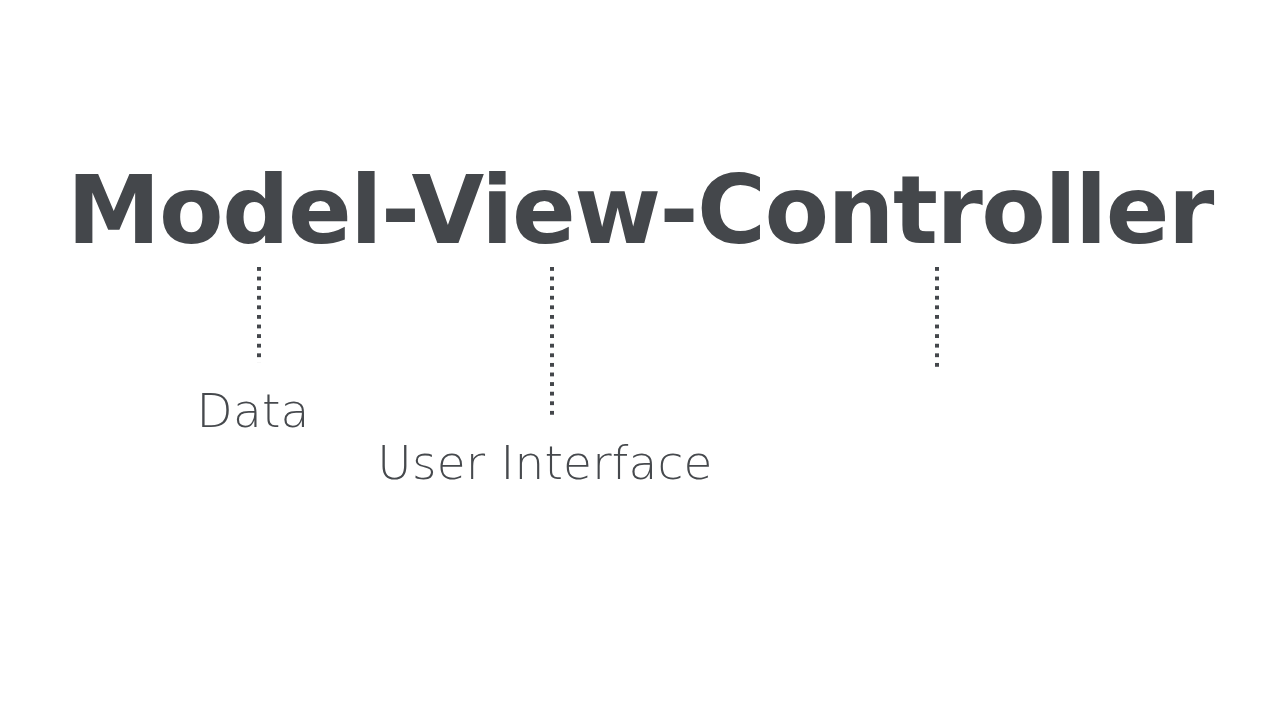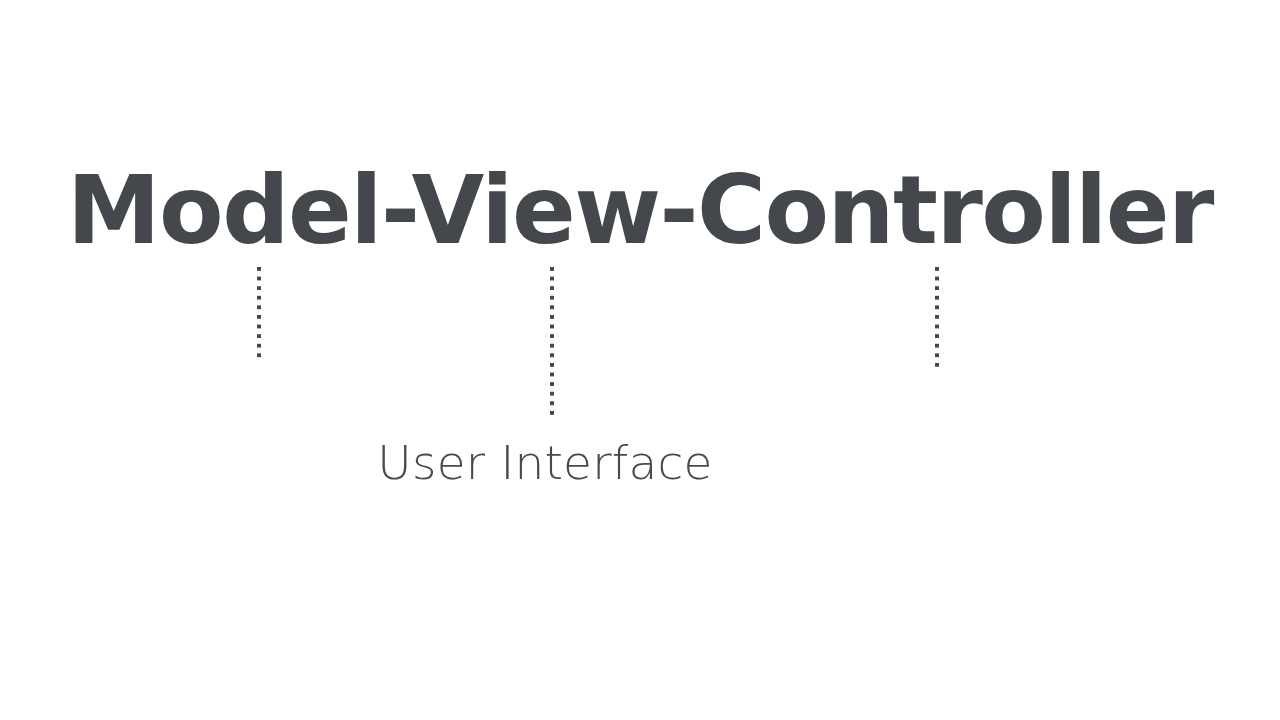--- a/index.html
+++ b/index.html
@@ -74,15 +74,16 @@
 <body>
 
 <div class="slide">
 
   <div class="title">Model-View-Controller</div>
 
   <div class="connector c1"></div>
   <div class="connector c2"></div>
   <div class="connector c3"></div>
 
+  <div class="label l1">Data</div>
   <div class="label l2">User Interface</div>
 
 </div>
 
 </body></html>

